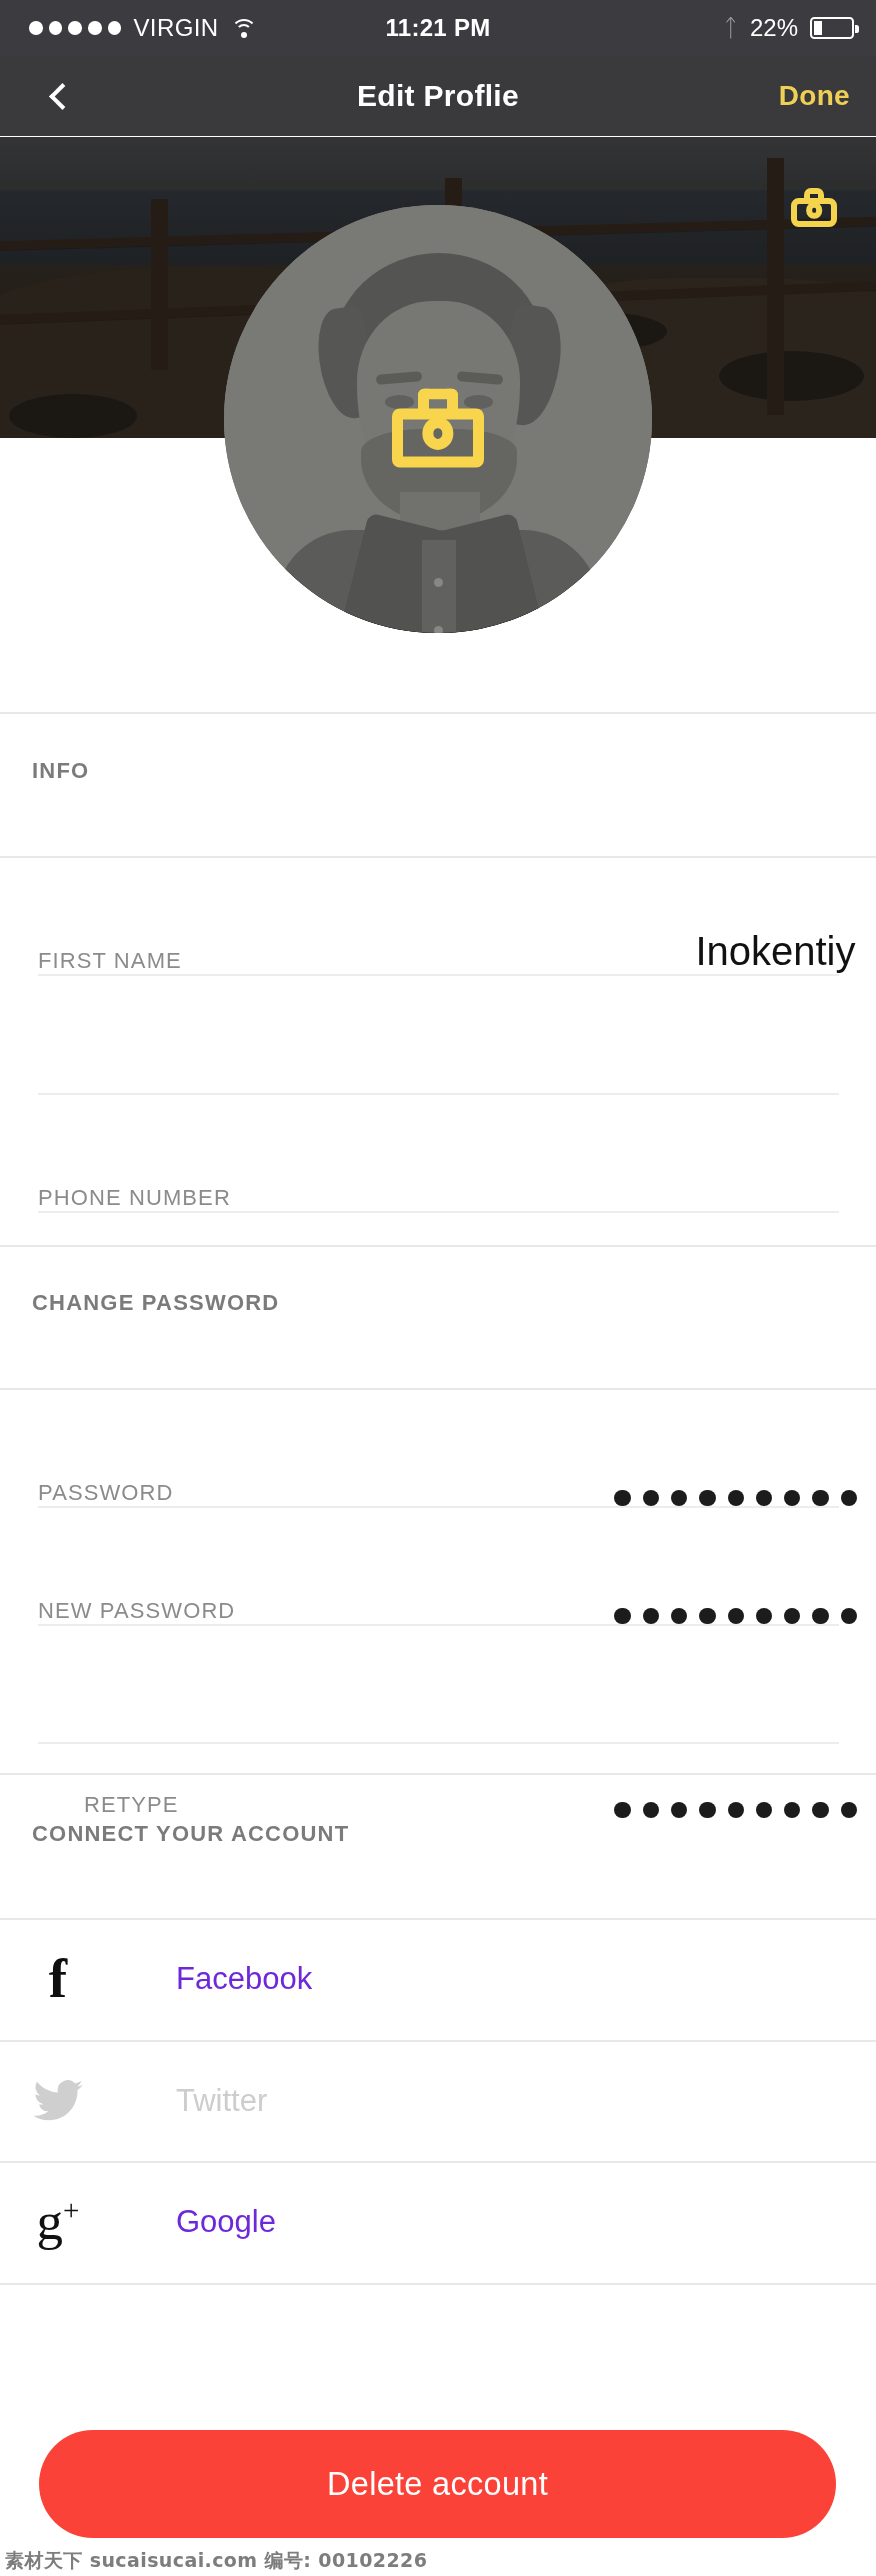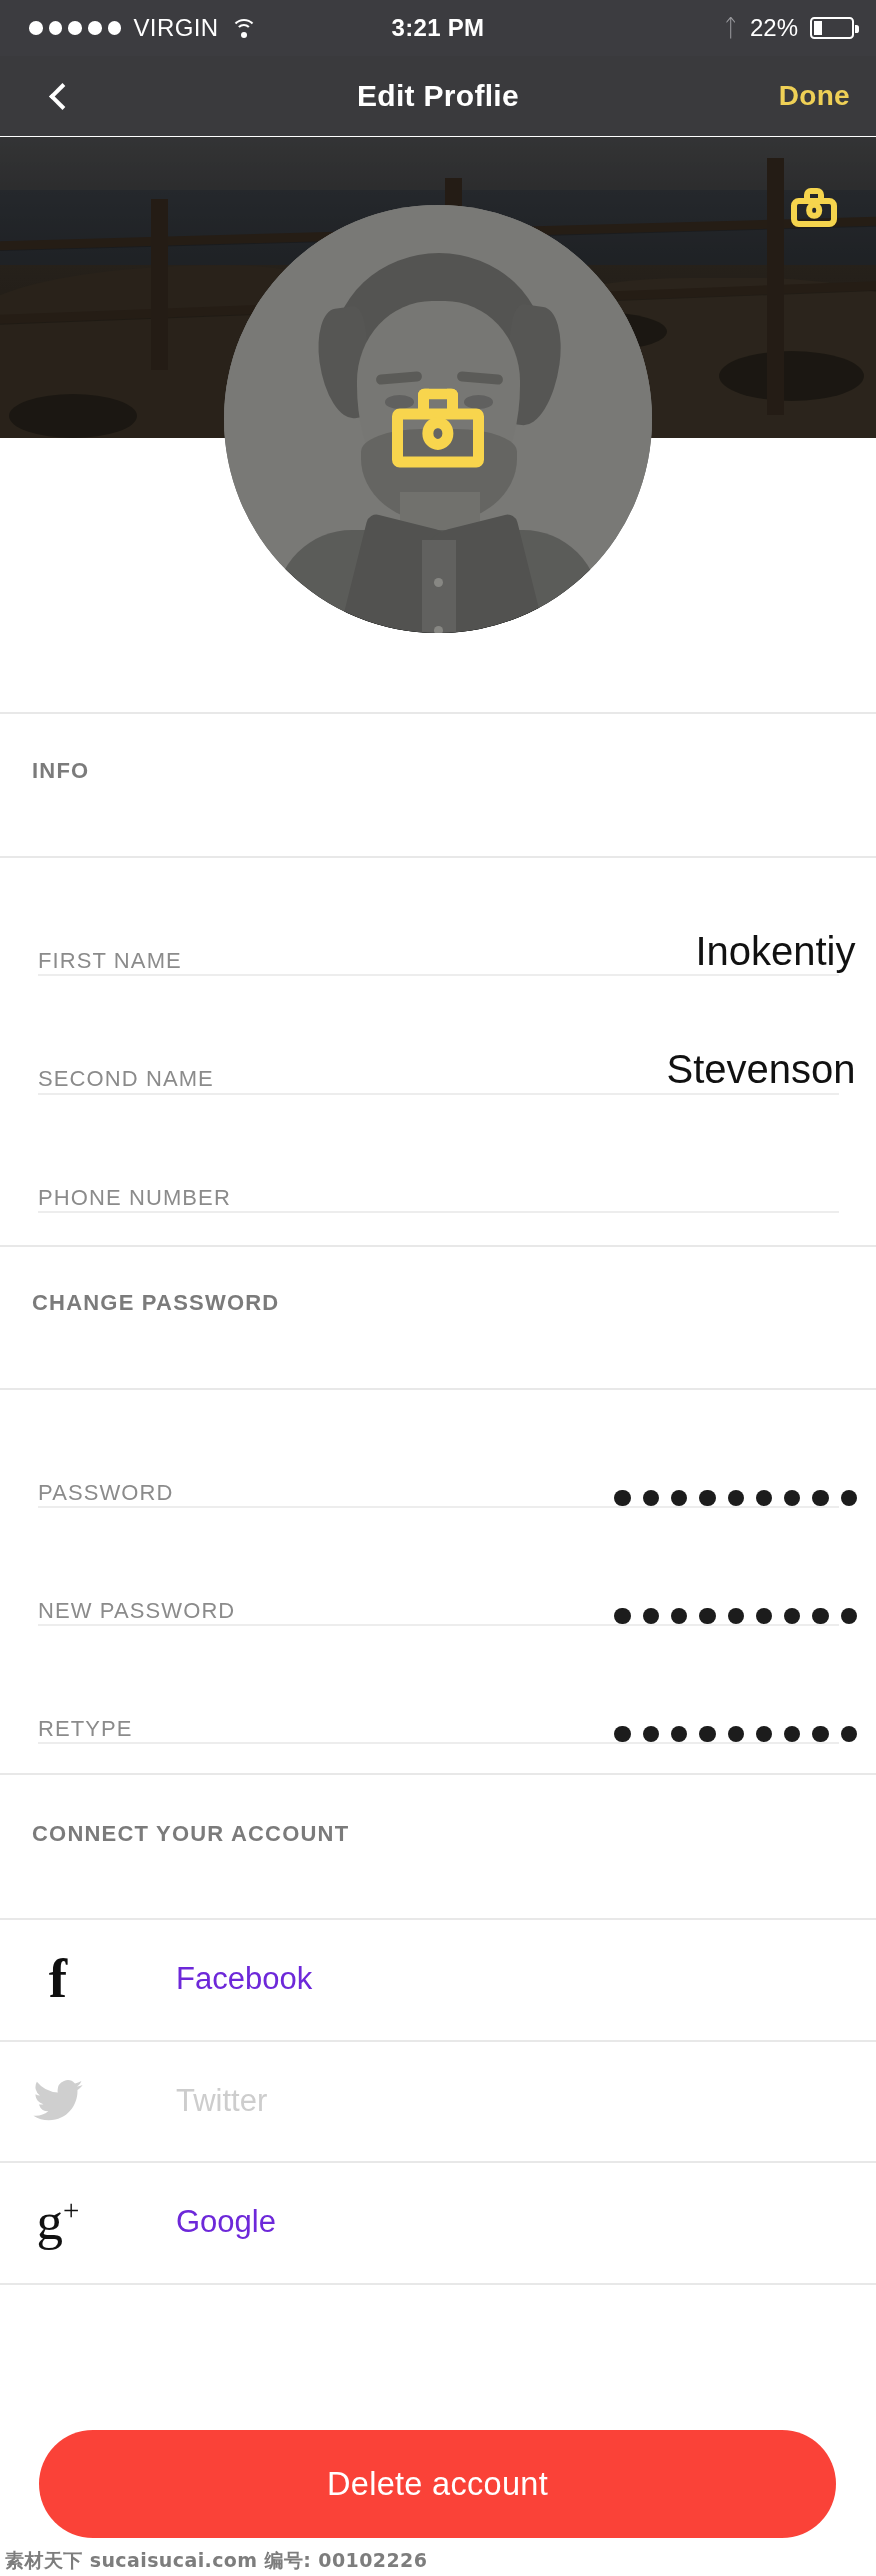--- a/index.html
+++ b/index.html
@@ -167,21 +167,21 @@
           <i></i>
           <i></i>
         </div>
       <div class="carrier">VIRGIN</div>
       <div class="wifi">
         <span class="a1"></span>
           <span class="a2"></span>
           <span class="dot"></span>
       </div>
     </div>
-    <div class="sb-center">3:21 PM</div>
+    <div class="sb-center">11:21 PM</div>
     <div class="sb-right">
       <div class="bt">ᛏ</div>
       <div class="batt-pct">22%</div>
       <div class="battery">
           <div class="fill" style="width: 22%;"></div>
         </div>
     </div>
   </div>
 
   <div class="navbar">
@@ -251,24 +251,20 @@
     <div class="sec-head">INFO</div>
   </div>
   <div class="rule-full" style="top:856px;"></div>
 
   <div class="row" style="top:856px;">
     <div class="row-label">FIRST NAME</div>
     <div class="row-value" placeholder="First name">Inokentiy</div>
   </div>
   <div class="rule-inset" style="top:974px;"></div>
 
-  <div class="row" style="top:974px;">
-    <div class="row-label">SECOND NAME</div>
-    <div class="row-value" placeholder="Second name">Stevenson</div>
-  </div>
   <div class="rule-inset" style="top:1093px;"></div>
 
   <div class="row" style="top:1093px;">
     <div class="row-label">PHONE NUMBER</div>
     <div class="row-value"></div>
   </div>
   <div class="rule-inset" style="top:1211px;"></div>
 
   <div class="rule-full" style="top:1245px;"></div>
   <div class="section" style="top:1290px;height:43px;">
@@ -301,21 +297,21 @@
         <i></i>
         <i></i>
         <i></i>
         <i></i>
         <i></i>
         <i></i>
       </div>
   </div>
   <div class="rule-inset" style="top:1624px;"></div>
 
-  <div class="row" style="top:1624px;">
+  <div class="row" style="top:1700px;padding-left:46px;">
     <div class="row-label">RETYPE</div>
     <div class="dots">
         <i></i>
         <i></i>
         <i></i>
         <i></i>
         <i></i>
         <i></i>
         <i></i>
         <i></i>

